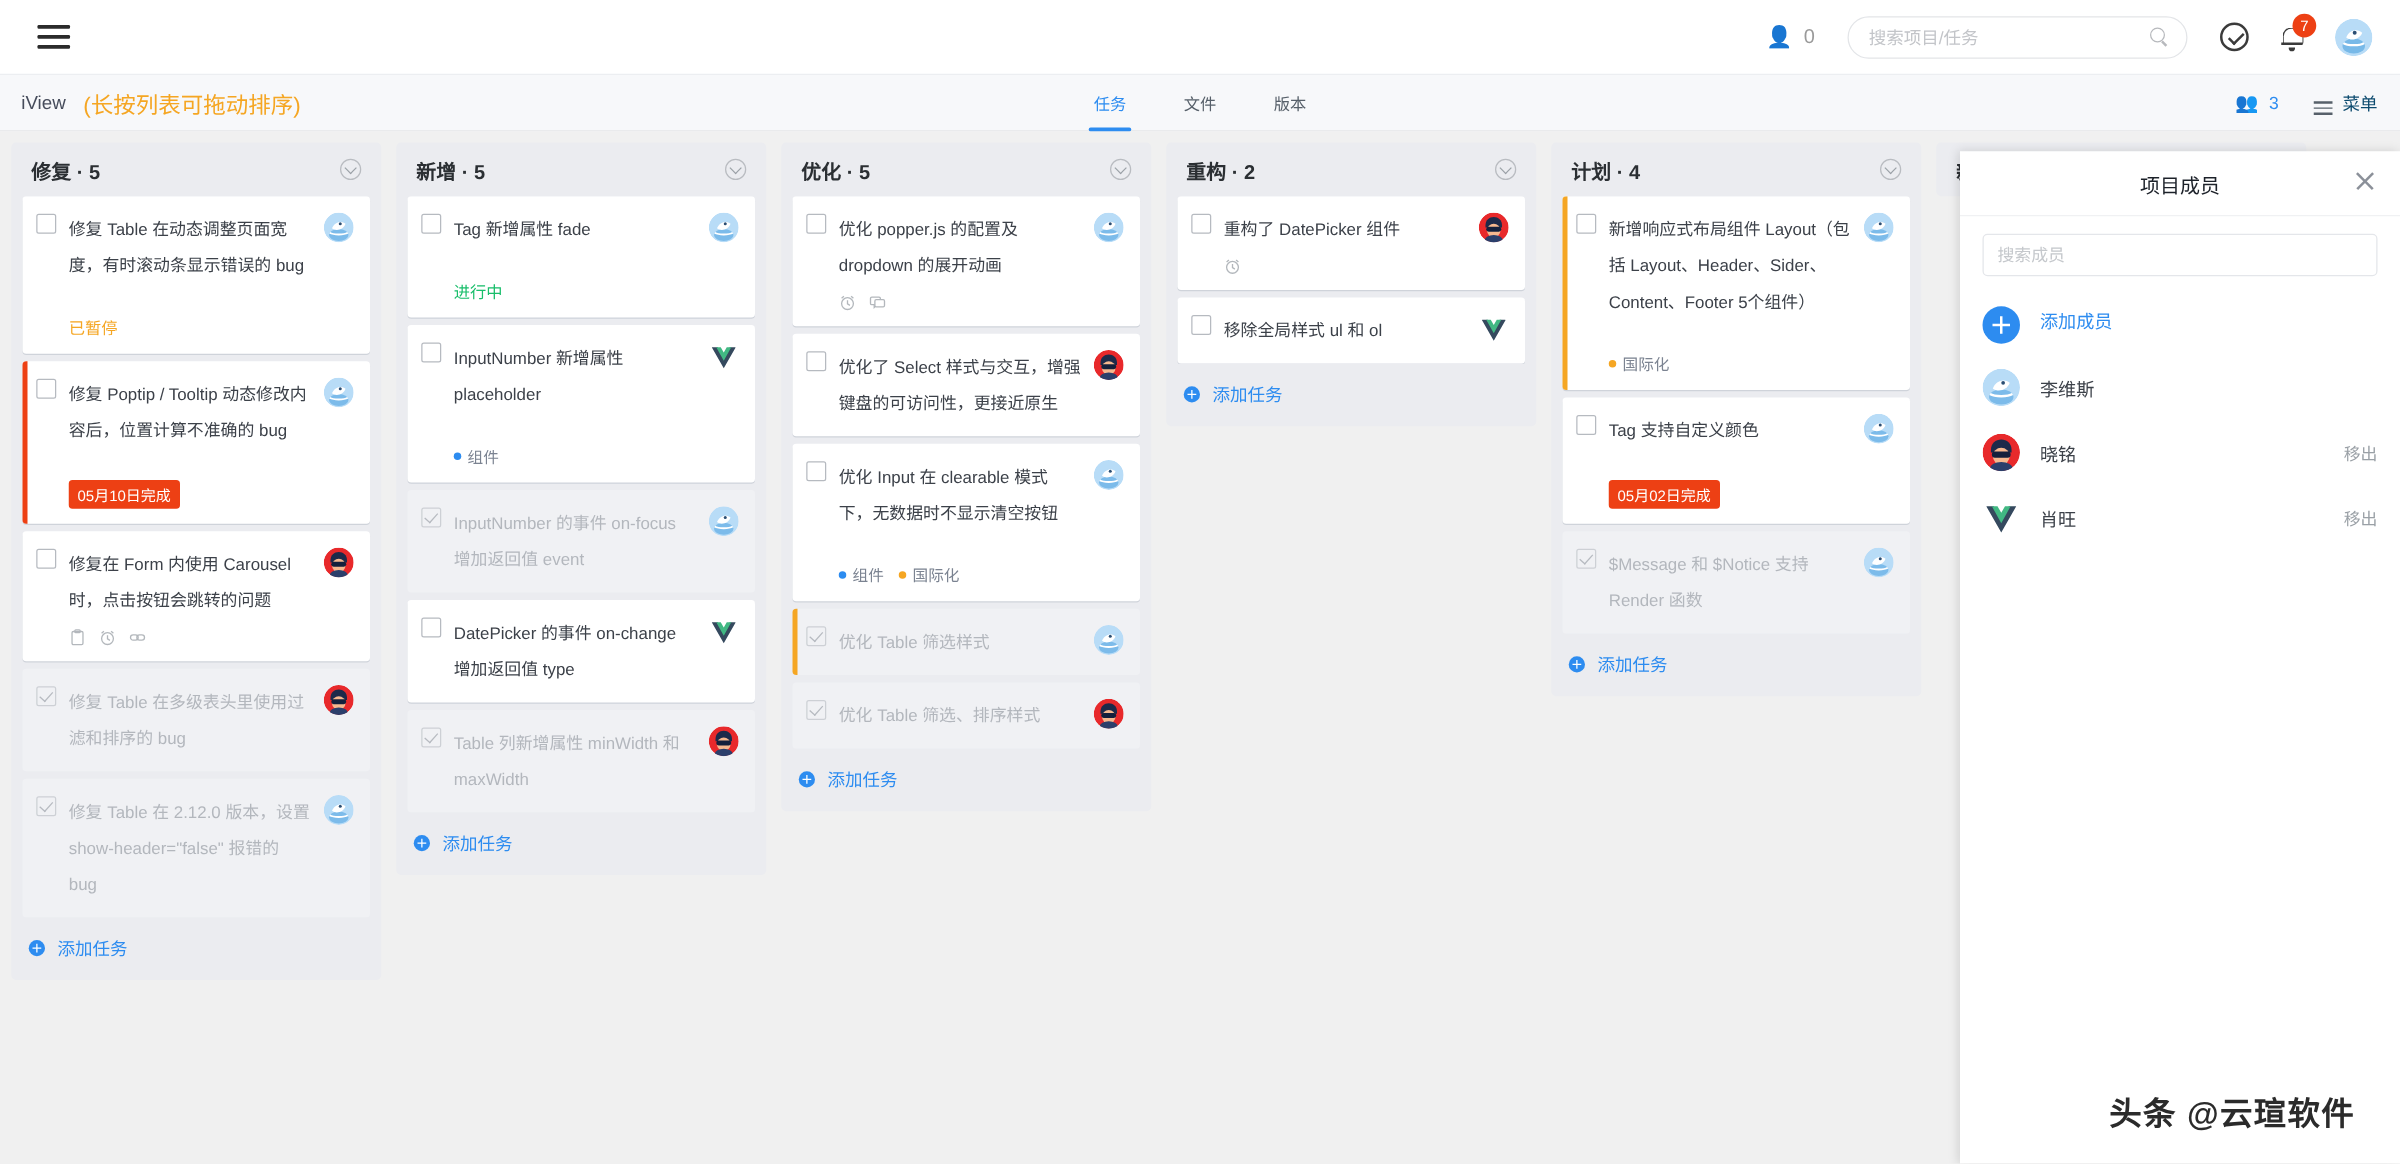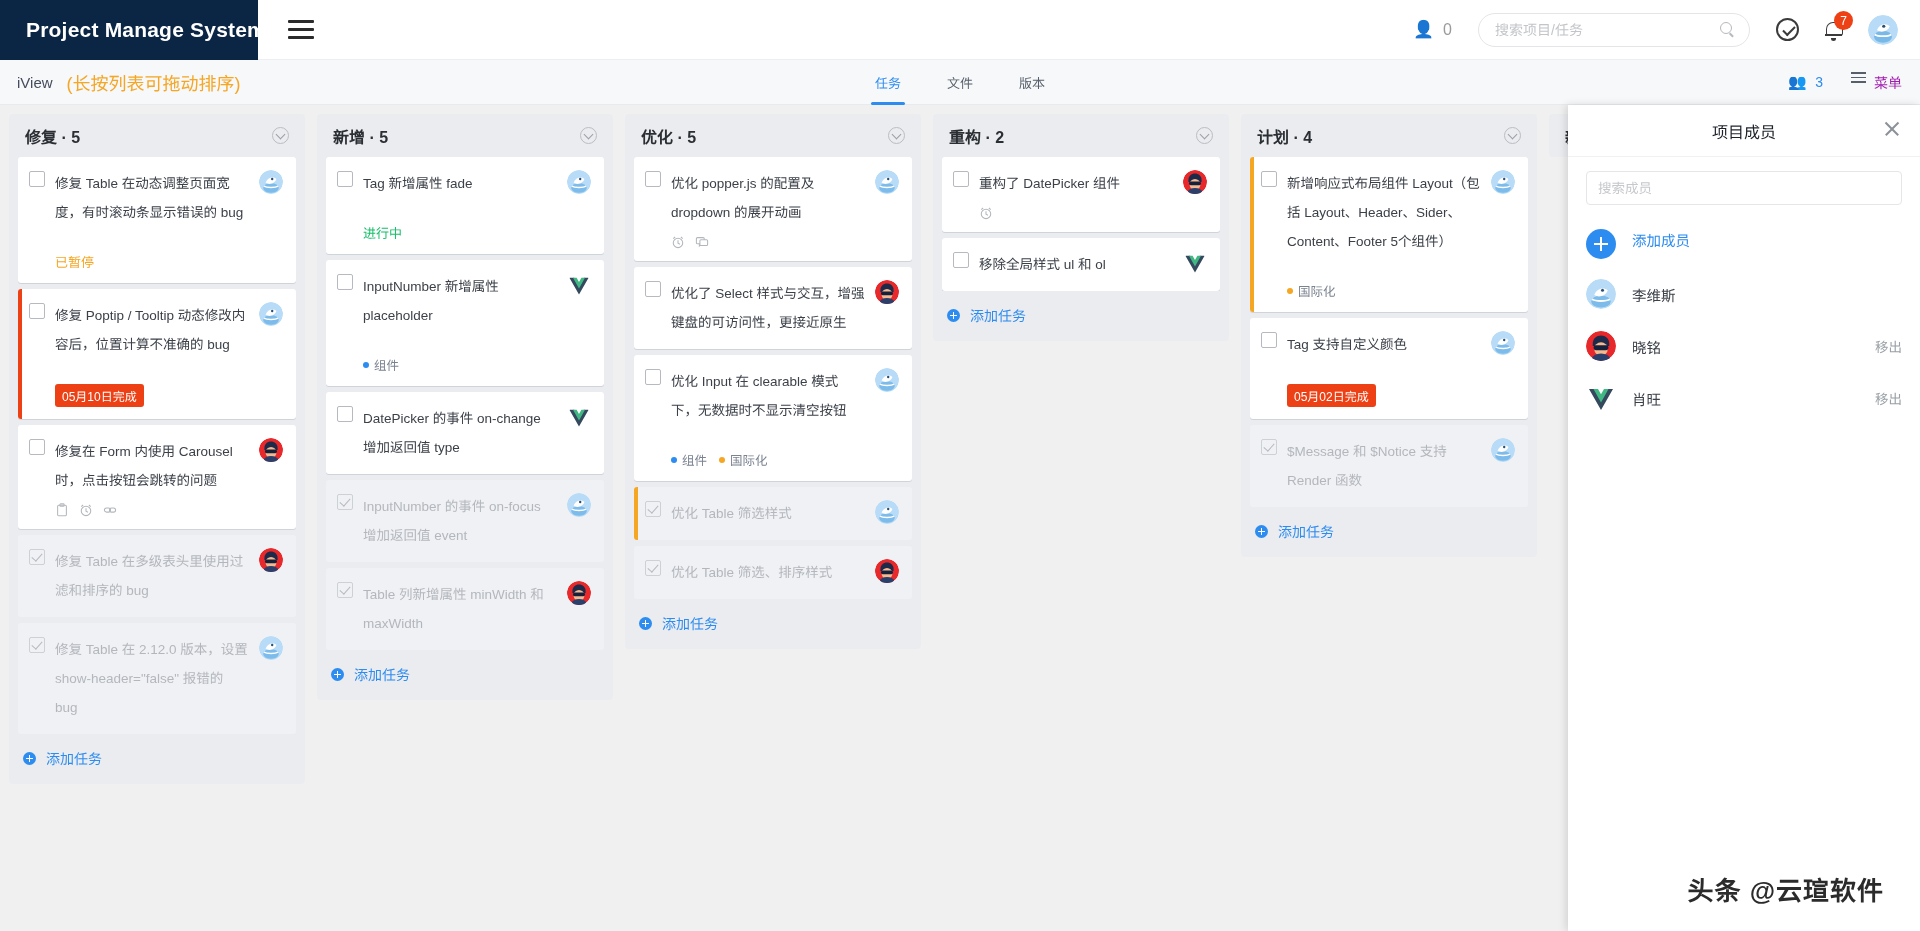--- a/index.html
+++ b/index.html
@@ -65,21 +65,21 @@
   }
   .proj-name { margin-left: 17px; font-size: 15px; color: #464c5b; }
   .proj-hint { margin-left: 14px; font-size: 18px; color: #f5a623; }
   .tabs { position:absolute; left: 50%; transform: translateX(-50%); display: flex; gap: 46px; height: 45px; align-items: center; }
   .tab { font-size: 13px; color: #57606a; cursor: pointer; position: relative; height: 45px; display:flex; align-items:center; }
   .tab.active { color: #2d8cf0; }
   .tab.active::after { content:""; position:absolute; bottom:0; left:-4px; right:-4px; height:3px; background:#2d8cf0; border-radius:2px;}
   .subbar-right { position: absolute; right: 18px; display: flex; align-items: center; gap: 28px; }
   .members-chip { display:flex; align-items:center; gap:8px; color:#2d8cf0; font-size:14px; cursor:pointer;}
   .members-glyph { font-size: 15px; }
-  .menu-chip { display:flex; align-items:flex-start; gap:8px; color:#a21caf; font-size:14px; cursor:pointer;}
+  .menu-chip { display:flex; align-items:flex-end; gap:8px; color:#0c4a6e; font-size:14px; cursor:pointer;}
   .menu-lines { width:15px; display:flex; flex-direction:column; gap:3px;}
   .menu-lines i { height:1.6px; background:#57606a; display:block;}
 
   
   .board {
     position: absolute; top: 105px; left: 0; right: 0; bottom: 0;
     display: flex; gap: 12px; padding: 9px 0 0 9px; align-items: flex-start;
     overflow: hidden;
   }
   .col {
@@ -120,21 +120,21 @@
   .mini-icons { display:flex; gap:10px; align-items:center; margin-top:8px; color:#9aa0a6;}
   .mi { width:14px; height:14px; opacity:.75; }
   .card-avatar { width: 24px; height: 24px; border-radius: 50%; flex: 0 0 auto; overflow:hidden; margin-top:1px;}
   .add-task { display:flex; align-items:center; gap:10px; color:#2d8cf0; font-size:14px; padding:14px 12px 14px 14px; cursor:pointer;}
   .plus-circle { width:13px; height:13px; border-radius:50%; background:#2d8cf0; position:relative; flex:0 0 auto;}
   .plus-circle::before { content:""; position:absolute; left:3px; top:6px; width:7px; height:1.5px; background:#fff;}
   .plus-circle::after { content:""; position:absolute; left:5.7px; top:3.2px; width:1.5px; height:7px; background:#fff;}
 
   
   .drawer {
-    position: absolute; top: 105px; right: 0; width: 352px; bottom: 0;
+    position: absolute; top: 121px; right: 0; width: 352px; bottom: 0;
     background: #ffffff; box-shadow: -2px 0 8px rgba(0,0,0,.13); z-index: 40;
     display: flex; flex-direction: column;
   }
   .drawer-head { height: 52px; display:flex; align-items:center; justify-content:center; position:relative; border-bottom:1px solid #f0f1f3;}
   .drawer-title { font-size: 16px; color: #1c2129; font-weight: 500;}
   .drawer-close { position:absolute; right:20px; top:16px; width:16px; height:16px; cursor:pointer;}
   .drawer-close::before,.drawer-close::after { content:""; position:absolute; left:-1px; top:7px; width:18px; height:1.6px; background:#8b9099;}
   .drawer-close::before { transform: rotate(45deg);} .drawer-close::after { transform: rotate(-45deg);}
   .drawer-body { padding: 14px 18px 0 18px; }
   .member-search {
@@ -161,21 +161,20 @@
     position:absolute; right: 36px; bottom: 24px; font-size: 26px; color:#2b2b2b;
     font-weight: 600; letter-spacing: 1px; z-index: 60; white-space: nowrap;
   }
 </style>
 </head>
 <body>
 
 <div id="app">
 
   <div class="topbar">
-    <div class="brand">Project Manage System</div>
     <div class="hamburger">
         <i></i>
         <i></i>
         <i></i>
       </div>
     <div class="topbar-spacer"></div>
 
     <div class="people-count">
       <span class="person-glyph">👤</span>
       <span>0</span>
@@ -364,41 +363,41 @@
                   <span class="d" style="background:#2d8cf0"></span>
                   <span>组件</span>
                 </span>
               </div>
             </div>
             <span class="card-avatar"><svg viewBox="0 0 40 40" width="24" height="24">
                 <path d="M4 8h8l8 14 8-14h8L20 36z" fill="#35495e"></path>
                 <path d="M10 8h6l4 7 4-7h6L20 26z" fill="#41b883"></path>
               </svg></span>
           </div>
+          <div class="card done">
+            <span class="cbox checked"></span>
+            <div class="card-main">
+              <div class="card-title">InputNumber 的事件 on-focus 增加返回值 event</div>
+            </div>
+            <span class="card-avatar"><svg viewBox="0 0 40 40" width="24" height="24">
+                <circle cx="20" cy="20" r="20" fill="#b8dcf7"></circle>
+                <ellipse cx="20" cy="30" rx="13" ry="8" fill="#7cbbea"></ellipse>
+                <path d="M11 21c3-8 12-11 18-6-2 7-12 11-18 6z" fill="#ffffff"></path>
+                <circle cx="22" cy="15" r="2" fill="#2b4e73"></circle>
+                <path d="M8 27c5 3 19 3 24 0" stroke="#ffffff" stroke-width="2.6" fill="none"></path>
+              </svg></span>
+          </div>
           <div class="card">
             <span class="cbox"></span>
             <div class="card-main">
               <div class="card-title">DatePicker 的事件 on-change 增加返回值 type</div>
             </div>
             <span class="card-avatar"><svg viewBox="0 0 40 40" width="24" height="24">
                 <path d="M4 8h8l8 14 8-14h8L20 36z" fill="#35495e"></path>
                 <path d="M10 8h6l4 7 4-7h6L20 26z" fill="#41b883"></path>
-              </svg></span>
-          </div>
-          <div class="card done">
-            <span class="cbox checked"></span>
-            <div class="card-main">
-              <div class="card-title">InputNumber 的事件 on-focus 增加返回值 event</div>
-            </div>
-            <span class="card-avatar"><svg viewBox="0 0 40 40" width="24" height="24">
-                <circle cx="20" cy="20" r="20" fill="#b8dcf7"></circle>
-                <ellipse cx="20" cy="30" rx="13" ry="8" fill="#7cbbea"></ellipse>
-                <path d="M11 21c3-8 12-11 18-6-2 7-12 11-18 6z" fill="#ffffff"></path>
-                <circle cx="22" cy="15" r="2" fill="#2b4e73"></circle>
-                <path d="M8 27c5 3 19 3 24 0" stroke="#ffffff" stroke-width="2.6" fill="none"></path>
               </svg></span>
           </div>
           <div class="card done">
             <span class="cbox checked"></span>
             <div class="card-main">
               <div class="card-title">Table 列新增属性 minWidth 和 maxWidth</div>
             </div>
             <span class="card-avatar"><svg viewBox="0 0 40 40" width="24" height="24">
                 <circle cx="20" cy="20" r="20" fill="#e8292b"></circle>
                 <path d="M9 17c0-7 5-11 11-11s11 4 11 11v3H9z" fill="#1d2a4a"></path>

